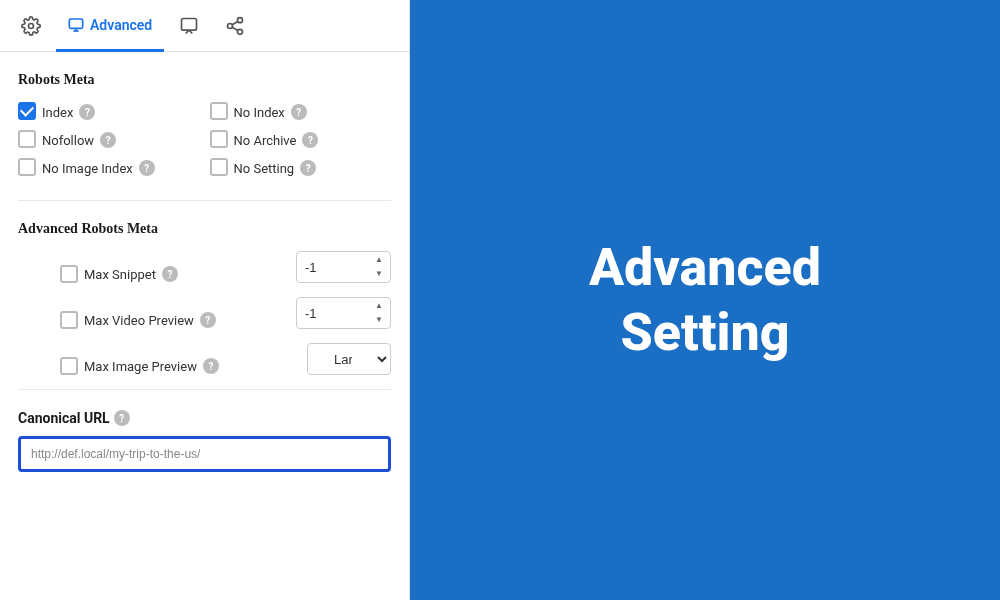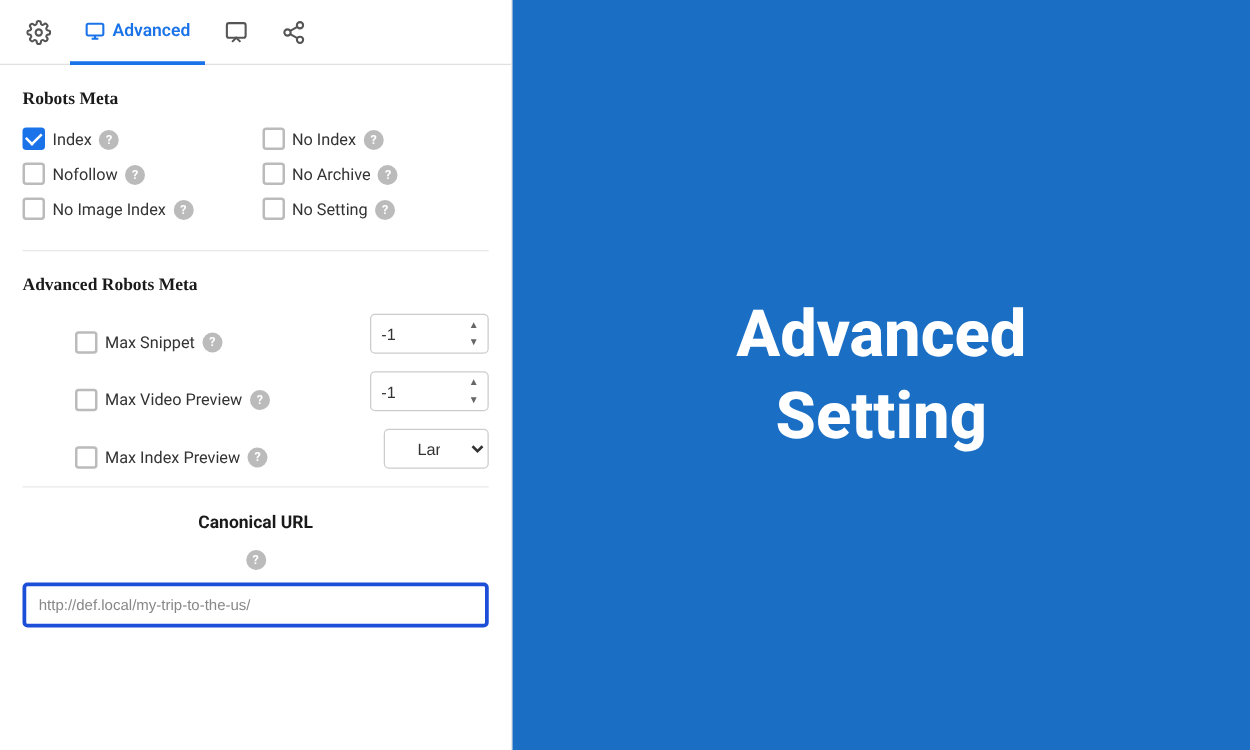--- a/index.html
+++ b/index.html
@@ -208,27 +208,26 @@
       color: #333;
       background: #fff;
       cursor: pointer;
       outline: none;
     }
 
     
     .canonical-section { margin-top: 4px; }
     .canonical-label {
       display: flex;
-      align-items: center;
-      gap: 14px;
+      align-items: flex-start;
+      gap: 4px;
       font-size: 14px;
       font-weight: 700;
       color: #1a1a1a;
       margin-bottom: 10px;
-      flex-direction: column;
     }
     .canonical-input {
       width: 100%;
       height: 36px;
       border: 3px solid #1d4ed8;
       border-radius: 4px;
       padding: 0 10px;
       font-size: 12px;
       color: #555;
       outline: none;
@@ -359,21 +358,21 @@
         <div class="number-spinners">
           <div class="spin-btn">▲</div>
           <div class="spin-btn">▼</div>
         </div>
       </div>
     </div>
 
     <div class="adv-row">
       <div class="adv-label">
         <div class="checkbox-box"></div>
-        <span>Max Index Preview</span>
+        <span>Max Image Preview</span>
         <span class="help-icon">?</span>
       </div>
       <select class="select-input">
         <option>None</option>
         <option>Standard</option>
         <option selected="">Large</option>
       </select>
     </div>
 
     <hr class="divider">

